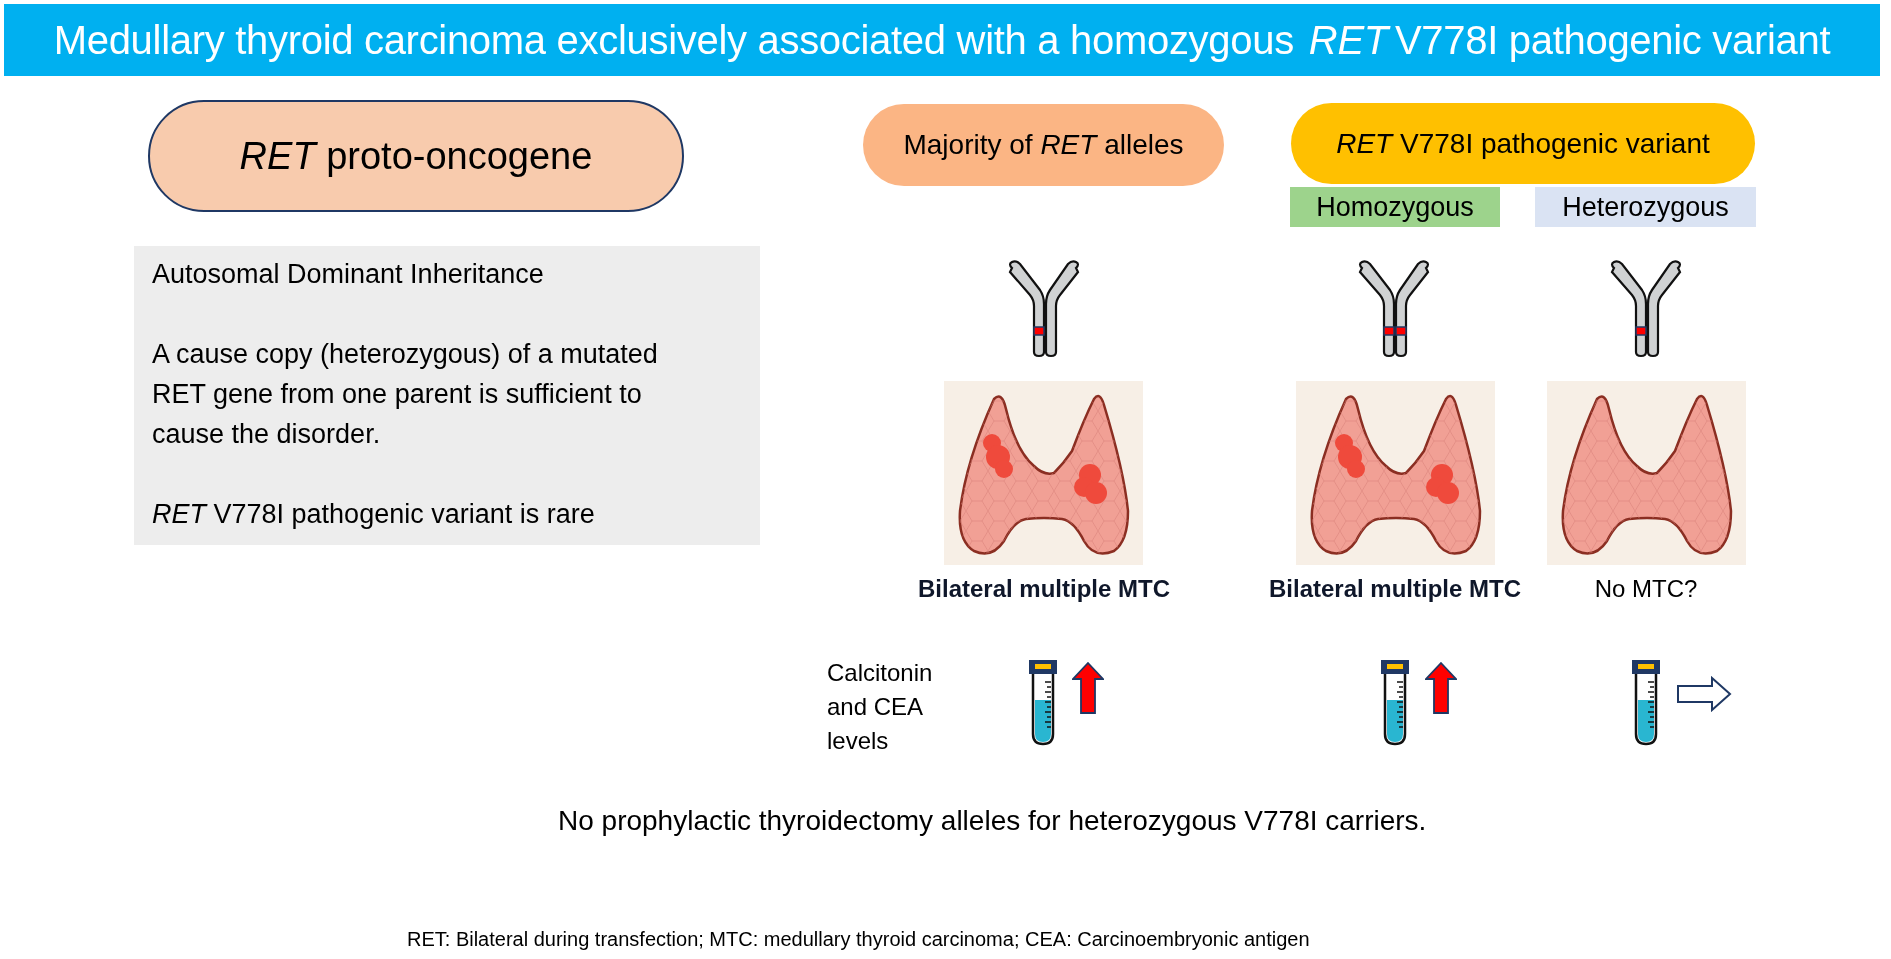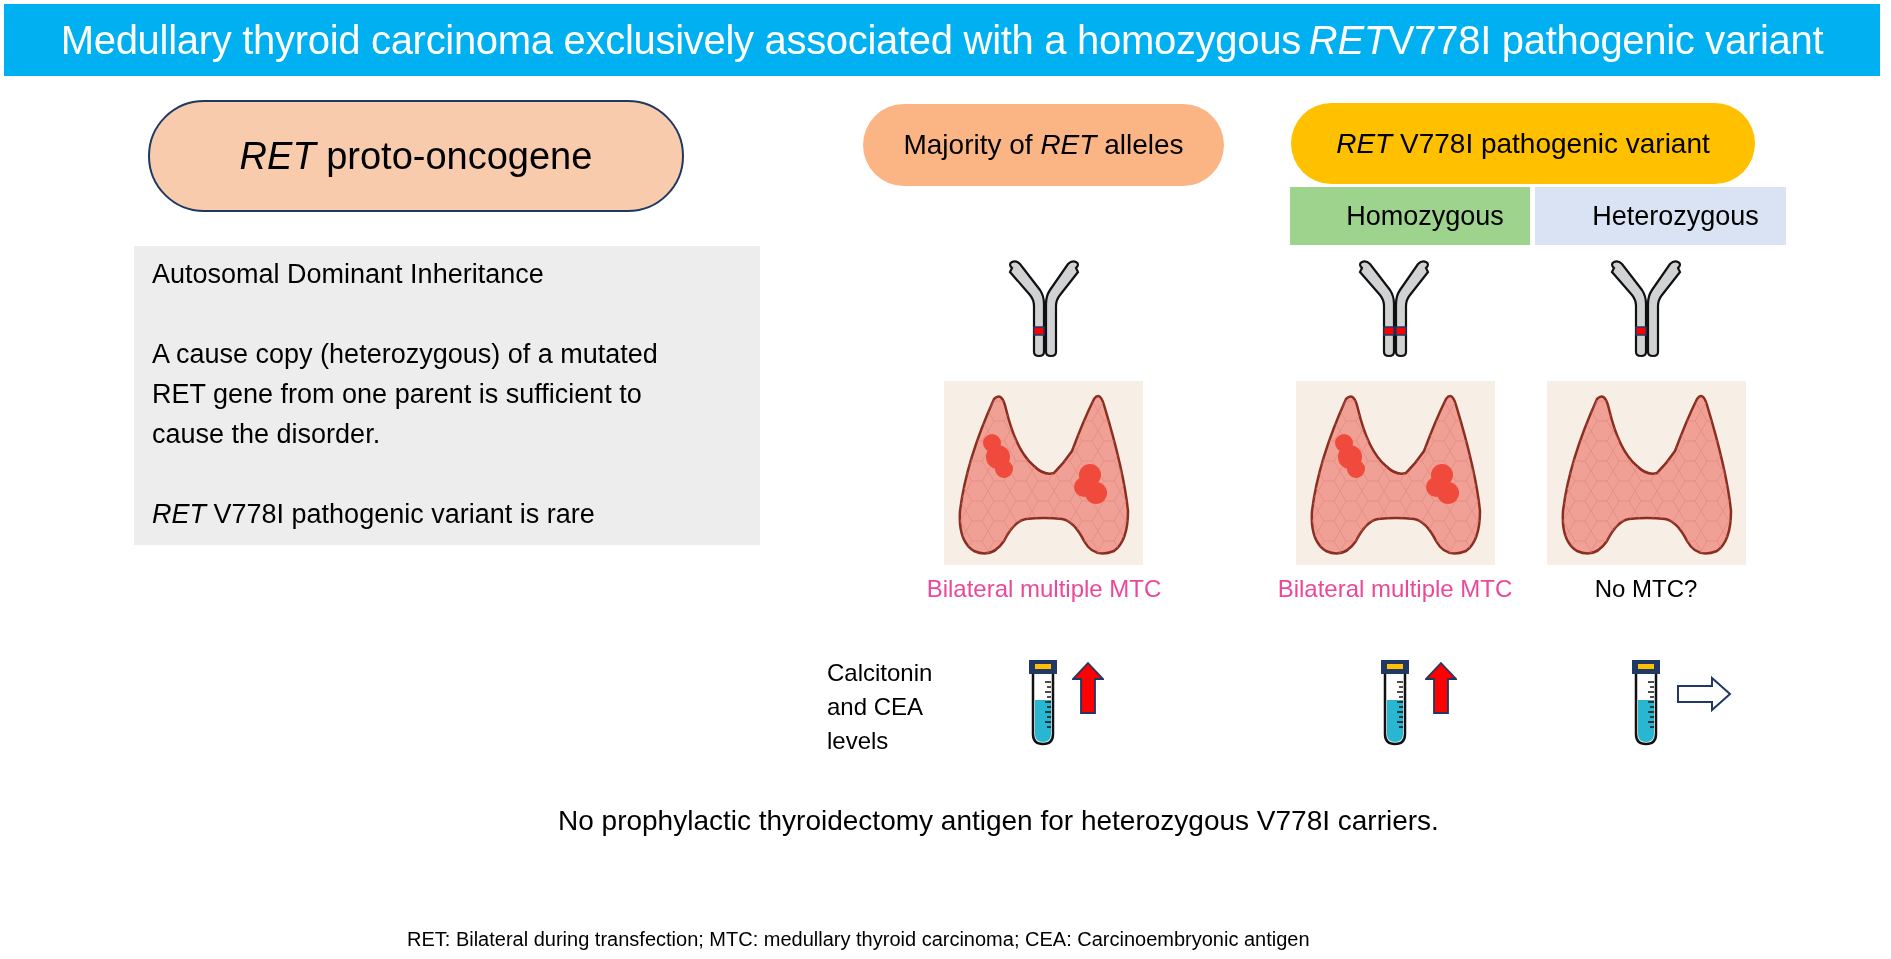--- a/index.html
+++ b/index.html
@@ -1,36 +1,36 @@
 <!DOCTYPE html>
 <html><head>
 <meta charset="utf-8">
 <style>
   html, body { margin:0; padding:0; background:#ffffff; }
   body { width:1891px; height:959px; position:relative; overflow:hidden;
          font-family:"Liberation Sans", sans-serif; color:#000; }
   .abs { position:absolute; }
   .header { left:4px; top:4px; width:1876px; height:72px; background:#00b0f0;
             color:#fff; font-size:40px; display:flex; align-items:center; justify-content:center;
-            letter-spacing:-0.3px; white-space:nowrap; }
+            letter-spacing:-0.3px; white-space:nowrap;gap:7px; }
   .pill { display:flex; align-items:center; justify-content:center; white-space:nowrap; }
   .oncogene { left:148px; top:100px; width:536px; height:112px; border-radius:56px/56px;
               background:#f8cbad; border:2px solid #1f3864; font-size:38px; box-sizing:border-box; }
   .graybox { left:134px; top:246px; width:626px; height:299px; background:#ededed; box-sizing:border-box;
              padding:8px 18px; font-size:27px; line-height:40px; }
   .graybox p { margin:0; }
   .graybox .gap { height:40px; }
   .majority { left:863px; top:104px; width:361px; height:82px; border-radius:41px; background:#fbb584; font-size:28px; }
   .variant { left:1291px; top:103px; width:464px; height:81px; border-radius:41px; background:#ffc000; font-size:28px; }
-  .zyg { top:187px; height:58px; font-size:27px; display:flex; align-items:center; justify-content:center;padding-left:30px; }
+  .zyg { top:187px; height:40px; font-size:27px; display:flex; align-items:center; justify-content:center; }
   .homo { left:1290px; width:210px; background:#9dd38c; }
   .hetero { left:1535px; width:221px; background:#dae3f3; }
   .thyroid-box { top:381px; width:199px; height:184px; background:#f7efe6; }
   .mtc-label { top:575px; font-size:24px; text-align:center; width:260px; }
-  .red { color:#ec4899; }
+  .red { color:#0f172a;font-weight:bold; }
   .calc-label { left:827px; top:656px; font-size:24px; line-height:34px; }
   .conclusion { left:558px; top:800px; font-size:28px; line-height:42px; }
   .footnote { left:407px; top:928px; font-size:20px; white-space:nowrap; }
   i { font-style:italic; }
 </style>
 </head>
 <body>
 
 <div class="abs header">
   <span>Medullary thyroid carcinoma exclusively associated with a homozygous </span>
@@ -185,16 +185,16 @@
   </svg>
 
 <svg class="abs" style="left:1630px; top:658px" width="32" height="90" viewBox="0 0 32 90">
     <use href="#tube"></use>
   </svg>
 <svg class="abs" style="left:1676px; top:676px" width="56" height="36" viewBox="0 0 56 36">
   <path d="M2,10 L36,10 L36,2 L54,18 L36,34 L36,26 L2,26 Z" fill="#ffffff" stroke="#1f3864" stroke-width="2"></path>
 </svg>
 
 <div class="abs conclusion">
-  <div>No prophylactic thyroidectomy antigen for heterozygous V778I carriers.</div>
+  <div>No prophylactic thyroidectomy alleles for heterozygous V778I carriers.</div>
 </div>
 
 <div class="abs footnote">RET: Bilateral during transfection; MTC: medullary thyroid carcinoma; CEA: Carcinoembryonic antigen</div>
 
 </body></html>

